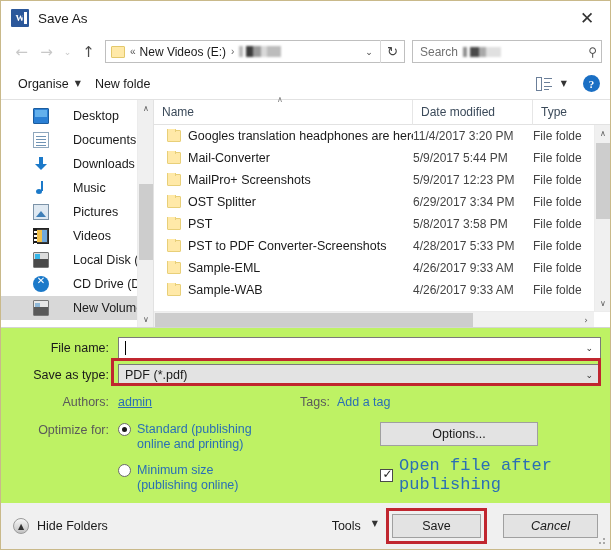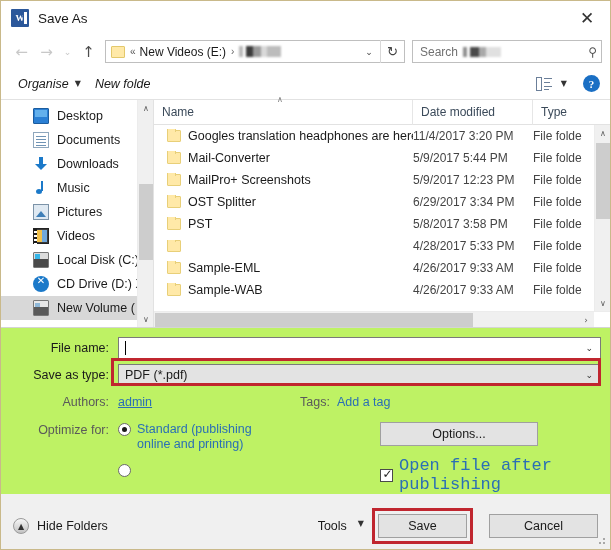--- a/index.html
+++ b/index.html
@@ -142,21 +142,21 @@
   #commandbar {
     height: 32px;
     background: #ffffff;
     border-bottom: 1px solid #e2e2e2;
     display: flex; align-items: center;
     padding: 0 10px;
   }
   .cmd-item {
     font-size: 12.5px; color: #1a1a1a;
     padding: 4px 7px; cursor: pointer;
-    display: flex; align-items: center; gap: 6px; font-style: italic;
+    display: flex; align-items: center; gap: 6px;
   }
   .cmd-caret { font-size: 8px; color: #333; font-family:"DejaVu Sans",sans-serif; }
   #cmd-spacer { flex: 1 1 auto; }
   #view-icon {
     width: 17px; height: 14px; position: relative; cursor: pointer;
   }
   #view-icon .vcol {
     position:absolute; left:0; top:0; width:6px; height:14px;
     border:1px solid #6b7f99;
   }
@@ -186,21 +186,21 @@
     width: 136px; flex: 0 0 auto;
     background: #ffffff;
     position: relative;
     overflow: hidden;
   }
   #sidebar-list { padding-top: 4px; }
   .side-item {
     height: 24px;
     display: flex; align-items: center;
     padding-left: 32px;
-    gap: 8px;
+    gap: 24px;
     font-size: 12.5px; color: #1a1a1a;
     white-space: nowrap;
     cursor: pointer;
   }
   .side-item.selected { background: #d8d8d8; }
   .side-ico { width: 16px; height: 16px; flex: 0 0 auto; position: relative; }
 
   .ico-desktop { background:#2a7fd4; border:1px solid #1b5c9e; border-radius:1px; }
   .ico-desktop::after{content:"";position:absolute;left:1px;top:1px;right:1px;height:7px;background:#63b0ec;}
   .ico-docs { background:#ffffff; border:1px solid #8fa7bd; }
@@ -488,21 +488,21 @@
   #tools-caret { font-size: 8px; color: #333; font-family:"DejaVu Sans",sans-serif;}
   #save-wrap { position: relative; }
   #save-btn { width: 89px; }
   #redbox-save {
     position: absolute;
     left: -6px; top: -6px;
     width: 101px; height: 36px;
     border: 3px solid #c0262f;
     pointer-events: none;
   }
-  #cancel-btn { width: 109px; margin-left: 22px; }
+  #cancel-btn { width: 95px; margin-left: 22px; font-style: italic; }
   #resize-grip {
     position: absolute; right: 3px; bottom: 2px;
     width: 10px; height: 10px;
     background:
       radial-gradient(circle 1px at 7px 2px,#a8a8a8 99%,transparent) ,
       radial-gradient(circle 1px at 3px 6px,#a8a8a8 99%,transparent),
       radial-gradient(circle 1px at 7px 6px,#a8a8a8 99%,transparent);
   }
 </style>
 </head>
@@ -661,20 +661,21 @@
               <div class="fname">
                 <span class="folder-ico"></span>
                 <span>PST</span>
               </div>
               <div class="fdate">5/8/2017 3:58 PM</div>
               <div class="ftype">File folde</div>
             </div>
             <div class="frow">
               <div class="fname">
                 <span class="folder-ico"></span>
+                <span>PST to PDF Converter-Screenshots</span>
               </div>
               <div class="fdate">4/28/2017 5:33 PM</div>
               <div class="ftype">File folde</div>
             </div>
             <div class="frow">
               <div class="fname">
                 <span class="folder-ico"></span>
                 <span>Sample-EML</span>
               </div>
               <div class="fdate">4/26/2017 9:33 AM</div>
@@ -735,20 +736,21 @@
     <div id="optimize">
       <div id="opt-left">
         <div id="opt-label">Optimize for:</div>
         <div id="radios">
           <div class="radio-row">
             <span class="radio on"></span>
             <span class="radio-label"><span>Standard (publishing</span><br><span>online and printing)</span></span>
           </div>
           <div class="radio-row">
             <span class="radio"></span>
+            <span class="radio-label"><span>Minimum size</span><br><span>(publishing online)</span></span>
           </div>
         </div>
       </div>
 
       <div id="opt-right">
         <div class="btn" id="options-btn">Options...</div>
         <div id="openfile-row">
           <span class="checkbox on"></span>
           <span id="openfile-label">Open file after publishing</span>
         </div>

